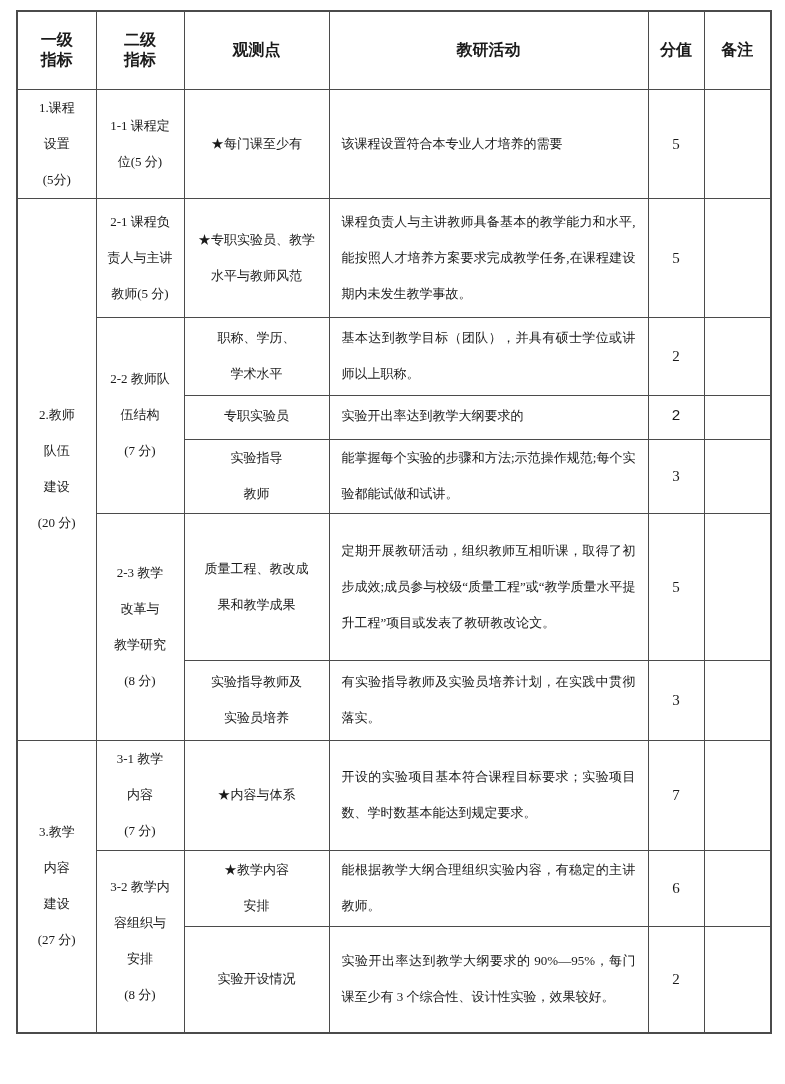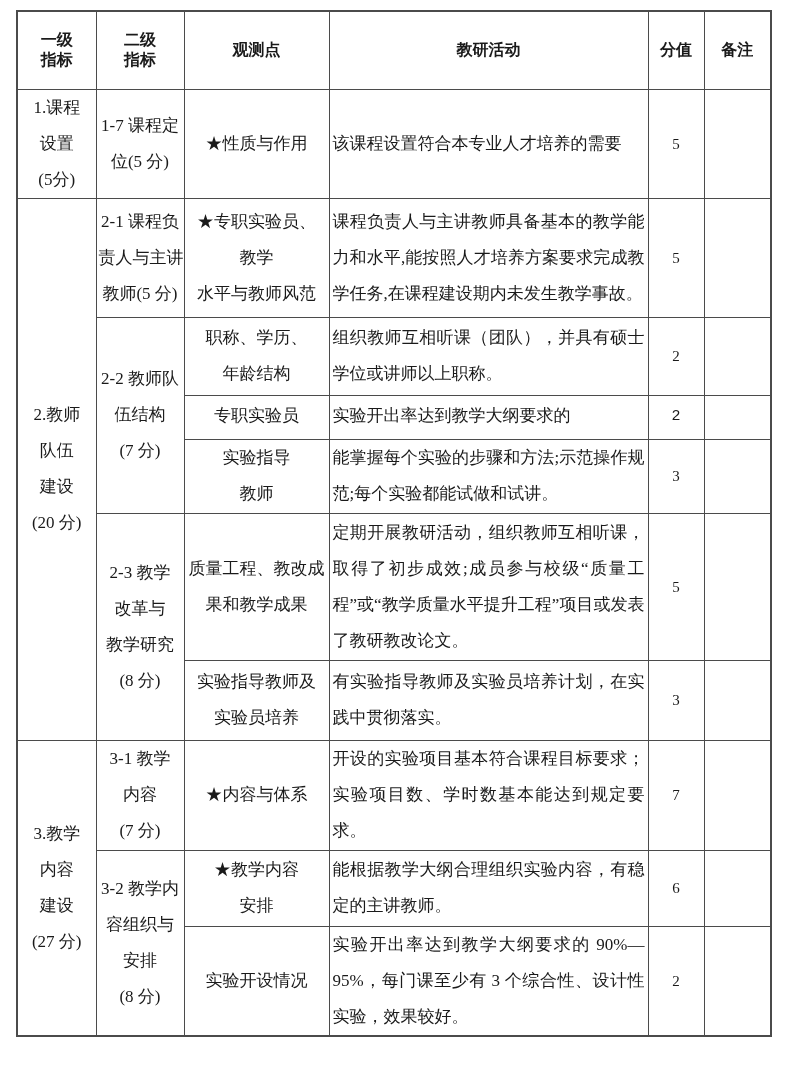--- a/index.html
+++ b/index.html
@@ -21,38 +21,38 @@
     top: 10px;
     width: 754px;
     border-collapse: collapse;
     table-layout: fixed;
     border: 2px solid #4b4b4b;
   }
   table.eval th, table.eval td {
     border: 1.5px solid #4b4b4b;
     vertical-align: middle;
     text-align: center;
-    font-size: 17px;
+    font-size: 13px;
     line-height: 36px;
     padding: 0 2px;
     white-space: pre-line;
     word-break: keep-all;
     overflow: hidden;
   }
   table.eval th {
     font-weight: bold;
     font-size: 16px;
     line-height: 20px;
     font-family: "Liberation Sans", sans-serif;
   }
   table.eval td.std {
     text-align: justify;
     white-space: normal;
     word-break: normal;
-    padding: 0 3px;
+    padding: 0 12px;
   }
   table.eval td.score {
     font-size: 15px;
   }
   
   tr.hdr  { height: 78px; }
   tr.r1   { height: 107px; }
   tr.r2   { height: 119px; }
   tr.r3   { height: 78px; }
   tr.r4   { height: 44px; font-family: Liberation Mono, monospace; }
@@ -86,23 +86,23 @@
       <th>观测点</th>
       <th>教研活动</th>
       <th>分值</th>
       <th>备注</th>
     </tr>
 
     <tr class="r1">
       <td>1.课程
 设置
 (5分)</td>
-      <td>1-7 课程定
+      <td>1-1 课程定
 位(5 分)</td>
-      <td>★性质与作用</td>
+      <td>★每门课至少有</td>
       <td class="std">该课程设置符合本专业人才培养的需要</td>
       <td class="score">5</td>
       <td></td>
     </tr>
 
     <tr class="r2">
       <td rowspan="6">2.教师
 队伍
 建设
 (20 分)</td>
@@ -114,22 +114,22 @@
       <td class="std">课程负责人与主讲教师具备基本的教学能力和水平,能按照人才培养方案要求完成教学任务,在课程建设期内未发生教学事故。</td>
       <td class="score">5</td>
       <td></td>
     </tr>
 
     <tr class="r3">
       <td rowspan="3">2-2 教师队
 伍结构
 (7 分)</td>
       <td>职称、学历、
-年龄结构</td>
-      <td class="std">组织教师互相听课（团队），并具有硕士学位或讲师以上职称。</td>
+学术水平</td>
+      <td class="std">基本达到教学目标（团队），并具有硕士学位或讲师以上职称。</td>
       <td class="score">2</td>
       <td></td>
     </tr>
 
     <tr class="r4">
       <td>专职实验员</td>
       <td class="std">实验开出率达到教学大纲要求的</td>
       <td class="score">2</td>
       <td></td>
     </tr>

